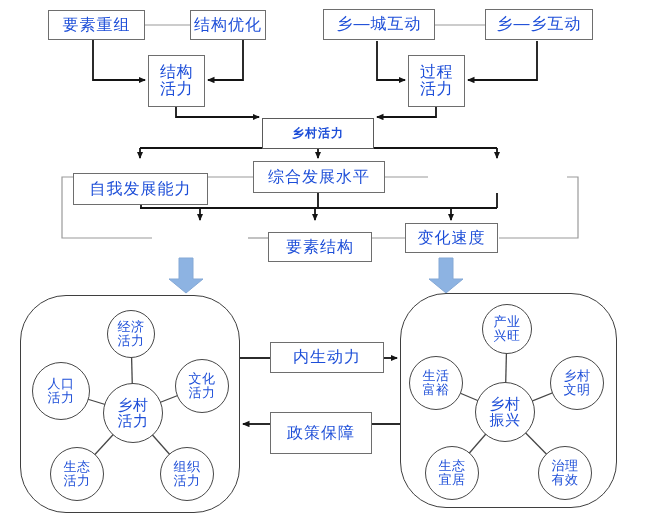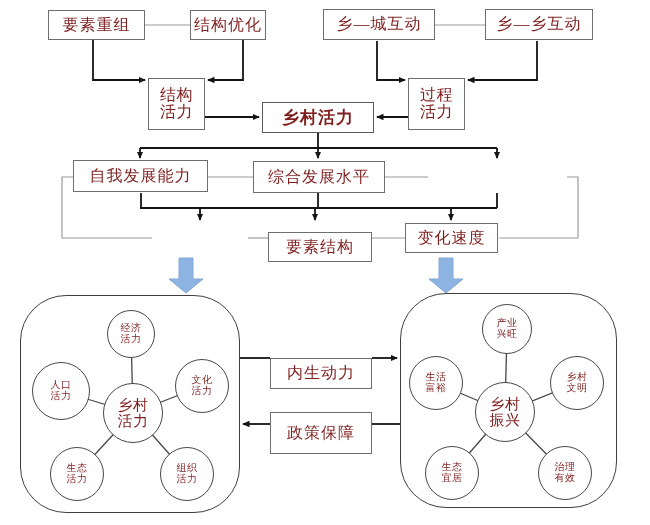--- a/index.html
+++ b/index.html
@@ -1,36 +1,36 @@
 <!DOCTYPE html>
 <html><head>
 <meta charset="utf-8">
 <style>
   html,body{margin:0;padding:0;background:#ffffff;}
   #canvas{
     position:relative;width:650px;height:525px;background:#ffffff;overflow:hidden;
-    font-family:Liberation Serif, serif;color:#7f1d1d;
+    font-family:Liberation Sans, sans-serif;color:#1d4ed8;
   }
   #wires{position:absolute;left:0;top:0;width:650px;height:525px;}
   .node{
     position:absolute;box-sizing:border-box;background:#ffffff;
     border:1.3px solid #6e6e6e;display:flex;align-items:center;justify-content:center;
     font-size:16px;letter-spacing:1px;line-height:1.05;text-align:center;white-space:nowrap;
   }
-  .node.bold{font-weight:bold;border-color:#5a5a5a;font-size:17px;}
-  .twoline{flex-direction:column;letter-spacing:0.5px;margin-top:23px;}
+  .node.bold{font-weight:bold;border-color:#5a5a5a;font-size:12px;margin-top:16px;}
+  .twoline{flex-direction:column;letter-spacing:0.5px;}
   .container-rounded{
     position:absolute;box-sizing:border-box;background:transparent;
     border:1.4px solid #3f3f3f;border-radius:46px;
   }
   .circle{
     position:absolute;box-sizing:border-box;background:#ffffff;
     border:1.3px solid #474747;border-radius:50%;
     display:flex;flex-direction:column;align-items:center;justify-content:center;
-    font-size:10px;line-height:1.08;letter-spacing:0.5px;text-align:center;white-space:nowrap;
+    font-size:13px;line-height:1.08;letter-spacing:0.5px;text-align:center;white-space:nowrap;
   }
   .circle.center{font-size:15px;}
 </style>
 </head>
 <body>
 
 <div id="canvas">
 
   <svg id="wires" viewBox="0 0 650 525" xmlns="http://www.w3.org/2000/svg">
     <defs>
@@ -107,30 +107,30 @@
     <div>结构</div>
     <div>活力</div>
   </div>
   <div class="node twoline" style="left:408px;top:55px;width:57px;height:52px;">
     <div>过程</div>
     <div>活力</div>
   </div>
 
   <div class="node bold" style="left:262px;top:102px;width:112px;height:31px;">乡村活力</div>
 
-  <div class="node" style="left:73px;top:160px;width:135px;height:32px;">自我发展能力</div>
+  <div class="node" style="left:73px;top:173px;width:135px;height:32px;">自我发展能力</div>
   <div class="node" style="left:253px;top:161px;width:132px;height:32px;">综合发展水平</div>
 
   <div class="node" style="left:268px;top:232px;width:104px;height:30px;">要素结构</div>
   <div class="node" style="left:405px;top:223px;width:93px;height:30px;">变化速度</div>
 
   <div class="container-rounded" style="left:20px;top:295px;width:220px;height:218px;"></div>
   <div class="container-rounded" style="left:400px;top:293px;width:217px;height:215px;"></div>
 
-  <div class="node" style="left:270px;top:342px;width:102px;height:31px;margin-top:16px;">内生动力</div>
+  <div class="node" style="left:270px;top:342px;width:114px;height:31px;">内生动力</div>
   <div class="node" style="left:270px;top:412px;width:102px;height:42px;">政策保障</div>
 
   <div class="circle center" style="left:103px;top:383px;width:60px;height:60px;">
     <div>乡村</div>
     <div>活力</div>
   </div>
   <div class="circle" style="left:107px;top:310px;width:48px;height:48px;">
     <div>经济</div>
     <div>活力</div>
   </div>

